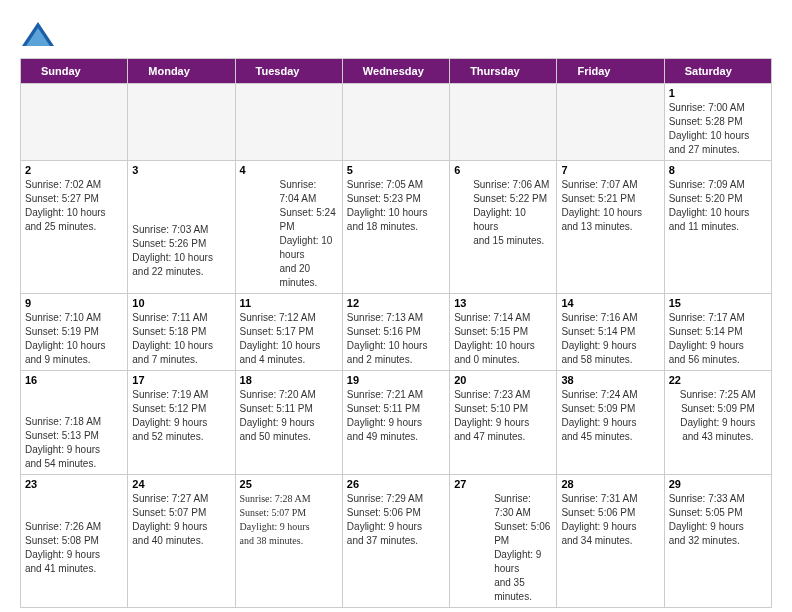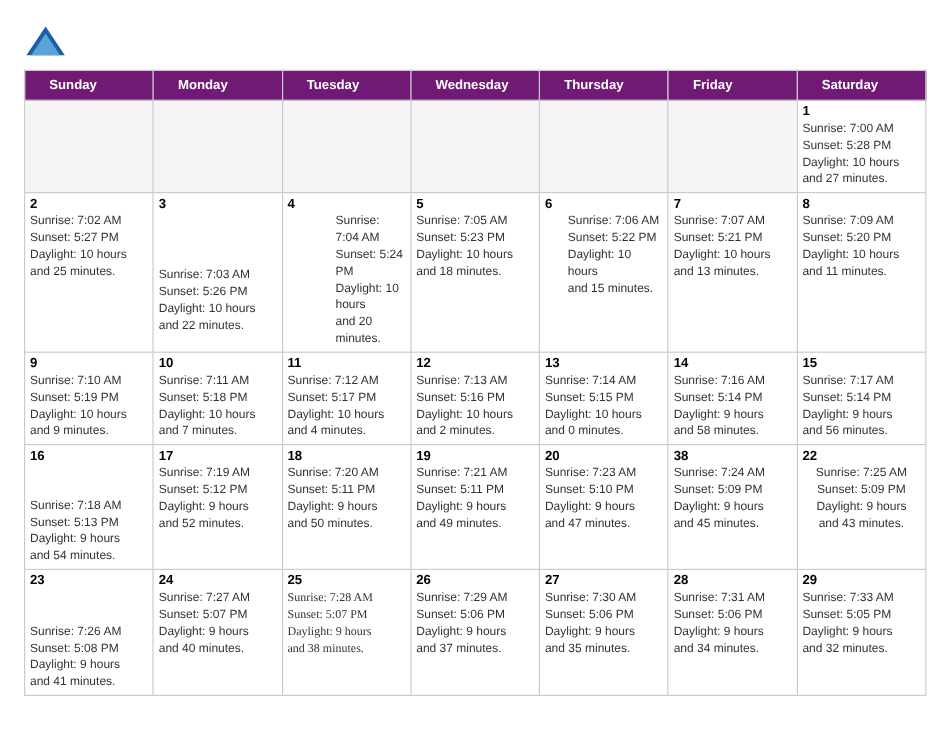--- a/index.html
+++ b/index.html
@@ -299,21 +299,21 @@
         </td>
         <td>
           <div class="day-num">26</div>
           <div class="day-info" style="white-space: pre-line;">Sunrise: 7:29 AM
 Sunset: 5:06 PM
 Daylight: 9 hours
 and 37 minutes.</div>
         </td>
         <td>
           <div class="day-num">27</div>
-          <div class="day-info" style="white-space: pre-line;">Sunrise: 7:30 AM
+          <div class="day-info" style="white-space: pre-line; margin-left: 40px;">Sunrise: 7:30 AM
 Sunset: 5:06 PM
 Daylight: 9 hours
 and 35 minutes.</div>
         </td>
         <td>
           <div class="day-num">28</div>
           <div class="day-info" style="white-space: pre-line;">Sunrise: 7:31 AM
 Sunset: 5:06 PM
 Daylight: 9 hours
 and 34 minutes.</div>

